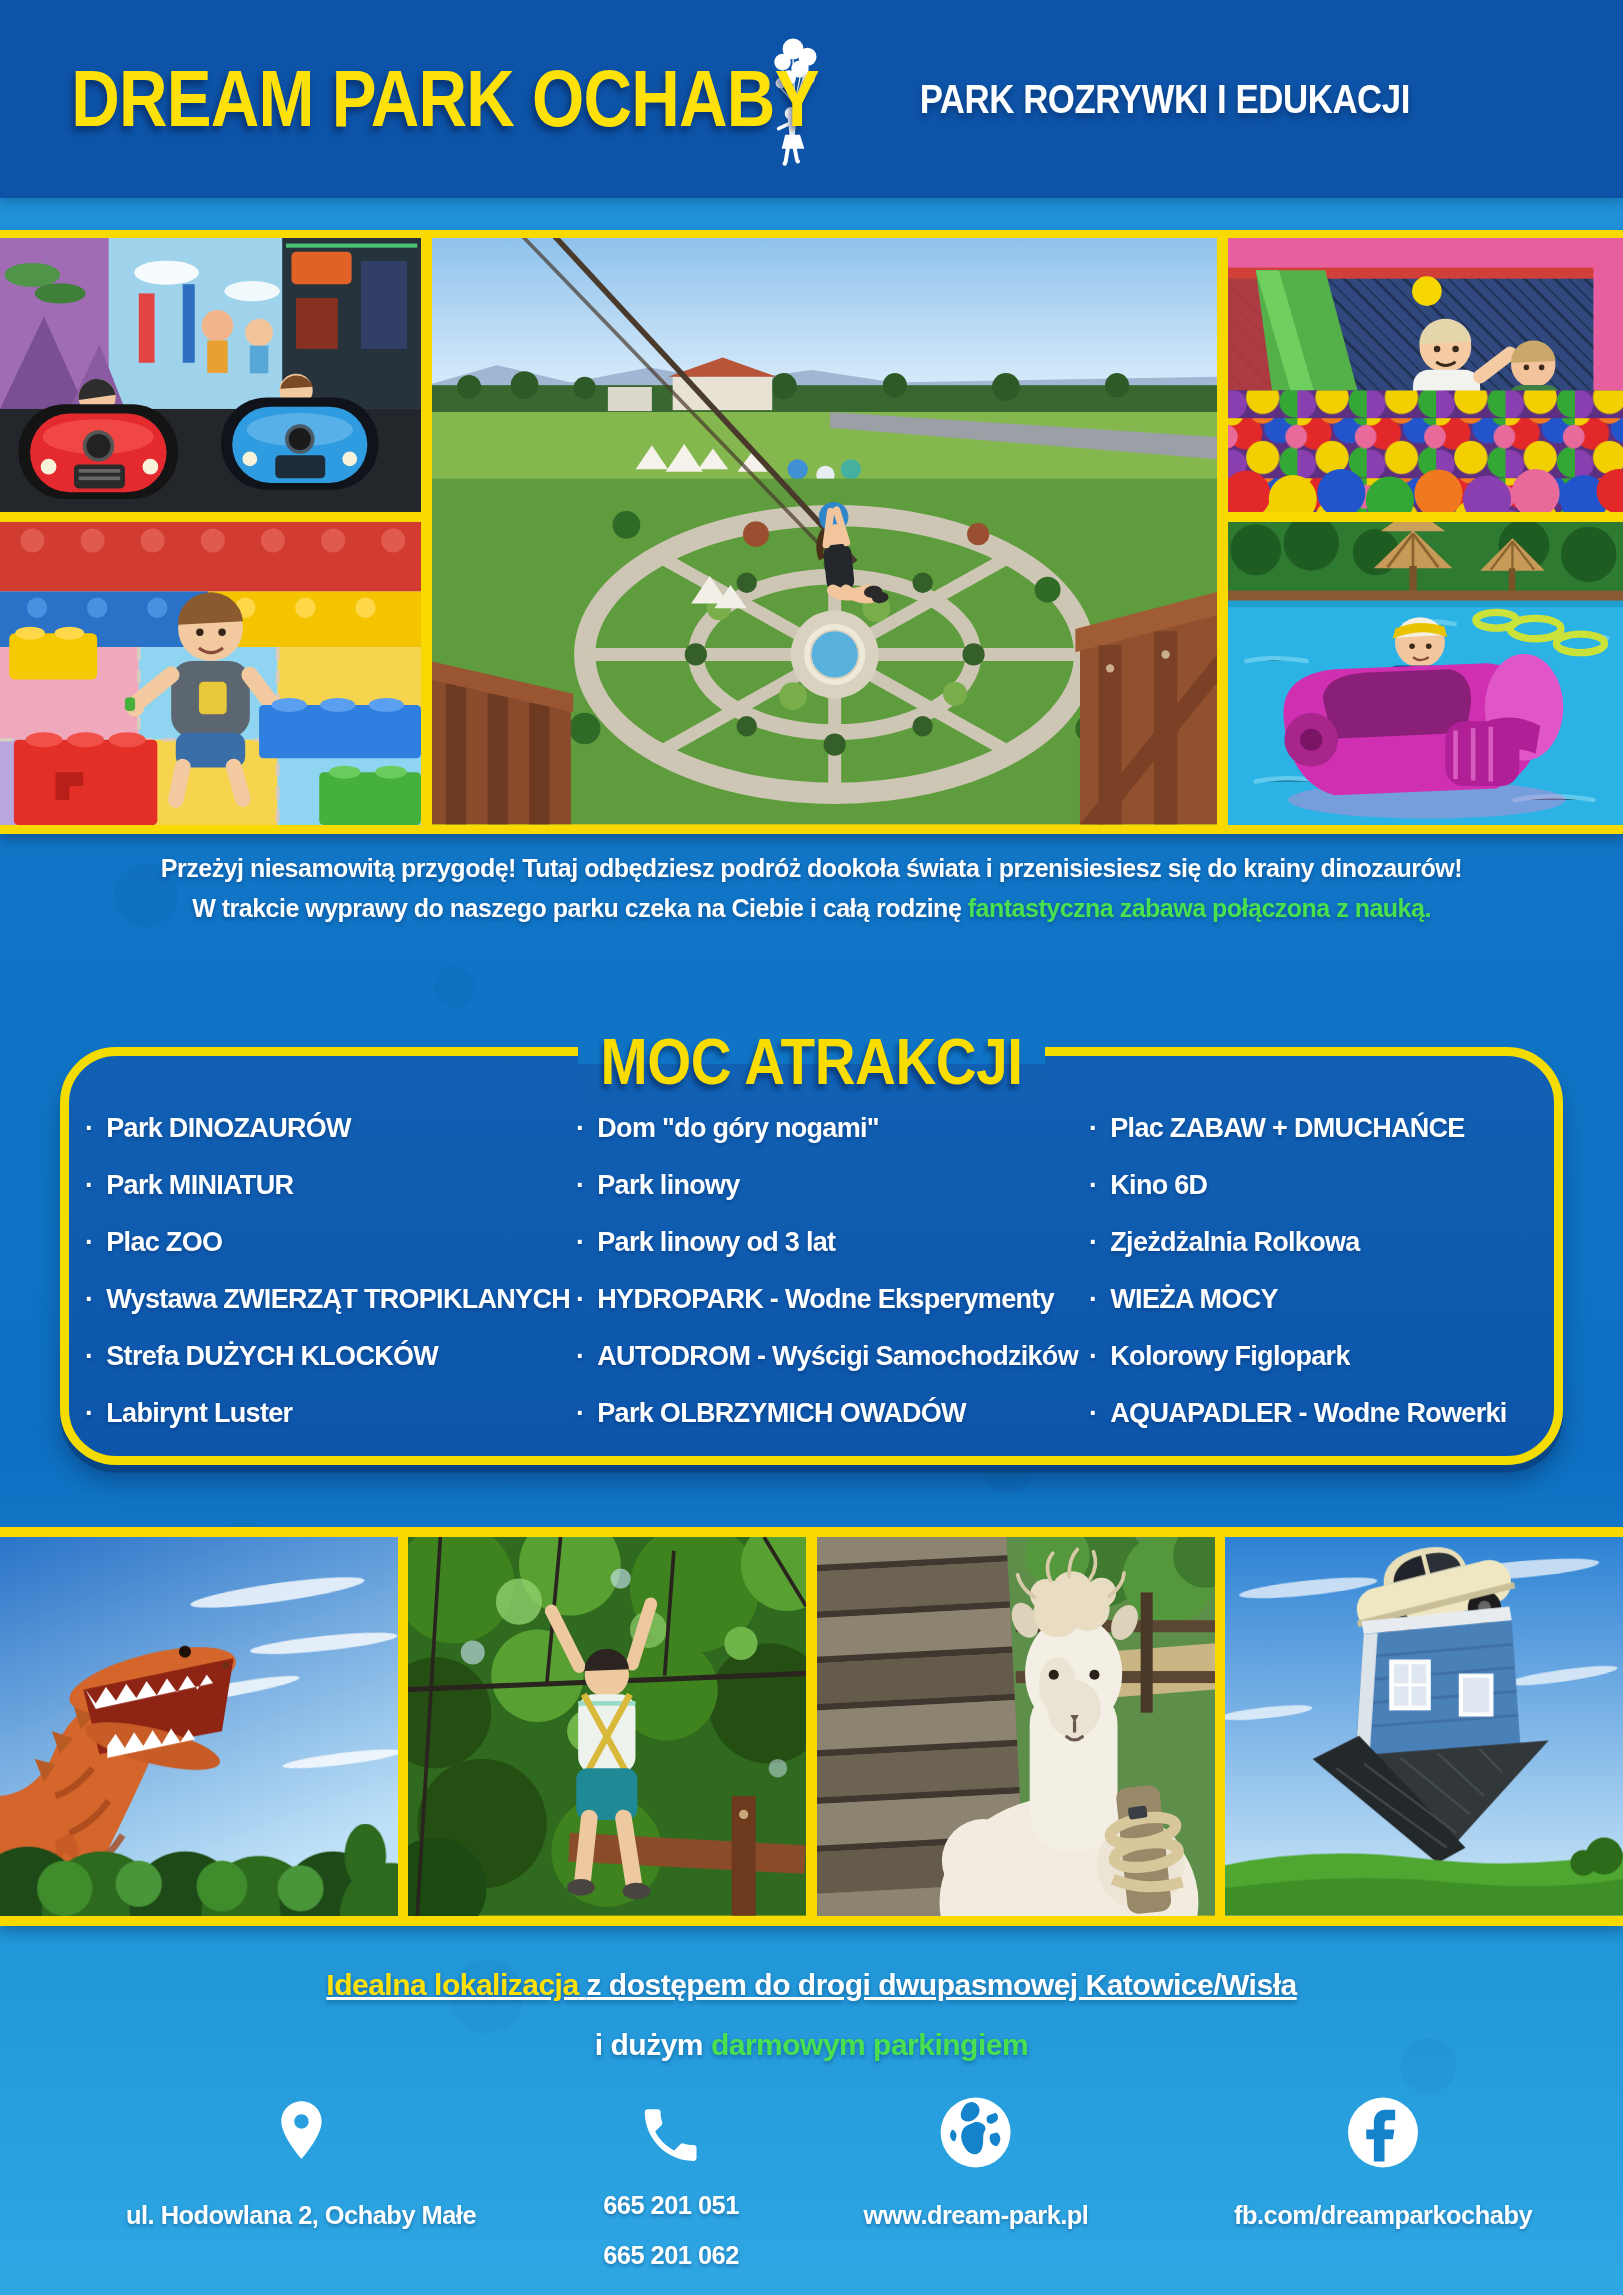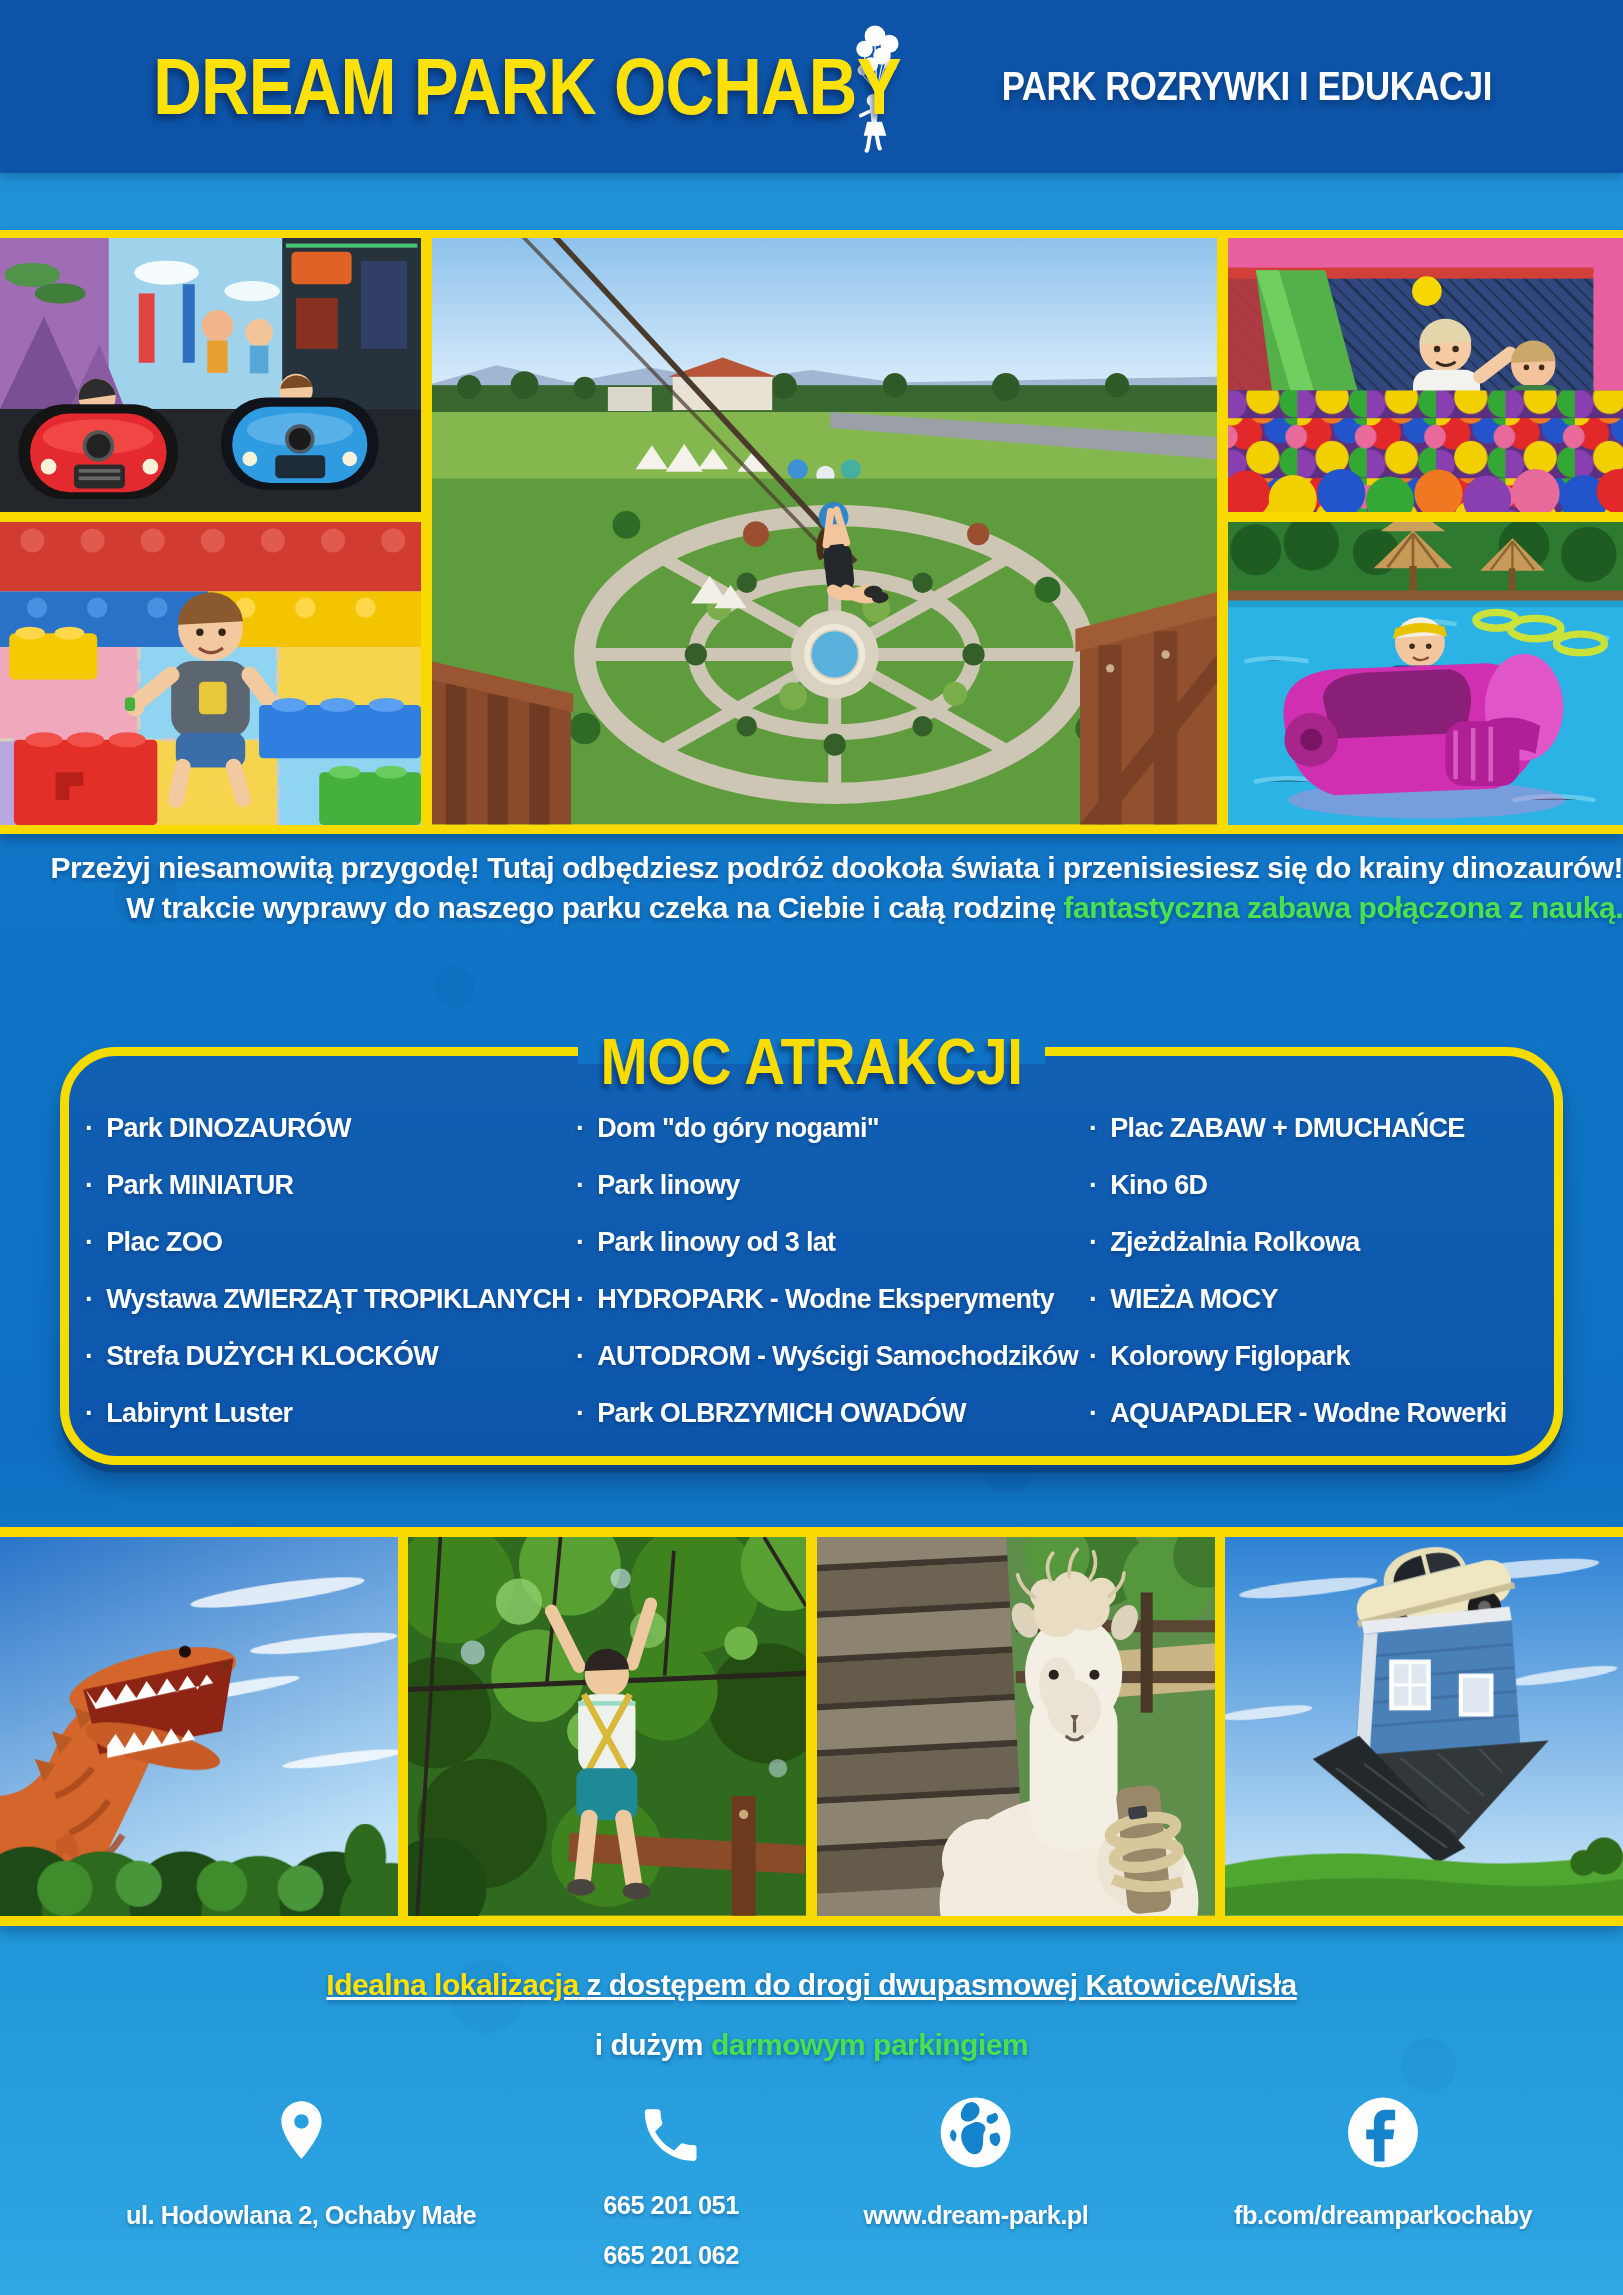--- a/index.html
+++ b/index.html
@@ -9,22 +9,22 @@
   .page::before{content:"";position:absolute;inset:0;pointer-events:none;opacity:.6;
     background-image:
       radial-gradient(circle 32px at 9% 39%, rgba(4,44,100,.10) 0 98%, transparent 100%),
       radial-gradient(circle 21px at 28% 43%, rgba(4,44,100,.09) 0 98%, transparent 100%),
       radial-gradient(circle 42px at 77% 56%, rgba(4,44,100,.08) 0 98%, transparent 100%),
       radial-gradient(circle 25.4px at 62% 64%, rgba(4,44,100,.09) 0 98%, transparent 100%),
       radial-gradient(circle 37px at 30% 87%, rgba(4,44,100,.07) 0 98%, transparent 100%),
       radial-gradient(circle 28px at 88% 90%, rgba(4,44,100,.08) 0 98%, transparent 100%),
       radial-gradient(circle 18.5px at 15% 67%, rgba(4,44,100,.09) 0 98%, transparent 100%);}
   
-  .hdr{position:absolute;top:0;left:0;right:0;height:173px;background:#0d53a7;
-    display:flex;align-items:center;justify-content:center;gap:44px;z-index:3;
+  .hdr{position:absolute;top:0;left:0;right:0;height:198px;background:#0d53a7;
+    display:flex;align-items:center;gap:44px;z-index:3;
     box-shadow:0 3.7px 9.3px rgba(3,28,66,.25);}
   .brand{width:722px;text-align:center;font-size:80px;font-weight:bold;color:#ffe10a;
     white-space:nowrap;text-shadow:-3.2px 5.1px 6.5px rgba(3,28,74,.55);}
   .tagline{width:588px;text-align:center;font-size:40px;font-weight:bold;color:#ffffff;
     white-space:nowrap;text-shadow:0 3.7px 6.5px rgba(3,28,74,.45);}
   .sqz{display:inline-block;transform:scaleX(.84);transform-origin:center;letter-spacing:-0.9px;}
   .sqz2{display:inline-block;transform:scaleX(.87);transform-origin:center;letter-spacing:-0.5px;}
   .balloon-svg{width:61px;height:155px;flex:none;}
   
   .collage-top{position:absolute;top:230px;left:0;width:1623px;background:#f8da00;
@@ -32,22 +32,22 @@
     column-gap:11px;row-gap:9.3px;padding:8.3px 0 9.3px;z-index:2;
     box-shadow:0 6.5px 11px rgba(3,28,66,.3);}
   .c-center{grid-column:2;grid-row:1/3;}
   .c-tl{grid-column:1;grid-row:1}.c-bl{grid-column:1;grid-row:2}
   .c-tr{grid-column:3;grid-row:1}.c-br{grid-column:3;grid-row:2}
   .ph{width:100%;height:100%;display:block;}
   .collage-bottom{position:absolute;top:1527px;left:0;width:1623px;height:399px;box-sizing:border-box;
     background:#f8da00;display:grid;grid-template-columns:repeat(4,1fr);gap:10.2px;padding:10.2px 0;z-index:2;
     box-shadow:0 6.5px 11px rgba(3,28,66,.3);}
   
-  .intro{position:absolute;top:848px;left:0;right:0;text-align:right;color:#fff;
-    font-weight:bold;font-size:30px;line-height:40px;letter-spacing:-0.5px;
+  .intro{position:absolute;top:848px;left:0;right:0;text-align:center;color:#fff;
+    font-weight:bold;font-size:25px;line-height:40px;letter-spacing:-0.5px;
     text-shadow:0 2.3px 4.2px rgba(3,30,80,.4);z-index:1;}
   .hl{color:#49e14f;}
   
   .attr-box{position:absolute;left:60px;top:1047px;width:1503px;height:418px;box-sizing:border-box;
     border:9.7px solid #f5dc00;border-radius:56px;
     background:linear-gradient(180deg,#1160b4,#0c55aa);
     box-shadow:0 7.4px 0 rgba(9,47,104,.45),0 16.7px 21px rgba(3,28,66,.35);z-index:1;}
   .attr-col{position:absolute;top:44px;margin:0;padding:0;list-style:none;}
   .col1{left:16px}.col2{left:507px}.col3{left:1020px}
   .attr-col li{height:57px;display:flex;align-items:center;font-size:27px;font-weight:bold;

